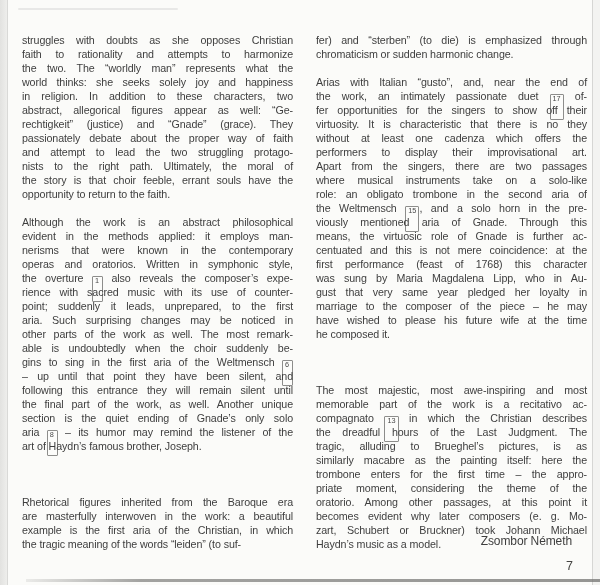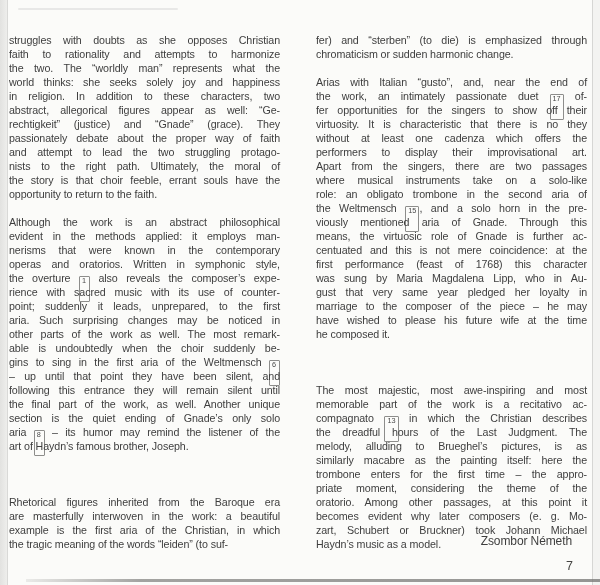--- a/index.html
+++ b/index.html
@@ -49,21 +49,21 @@
   }
   
   .text-column {
     position: absolute;
     top: 33px;
     width: 271px;
     color: #3e3e3e;
     font-size: 10.7px;
     letter-spacing: -0.1px;
   }
-  .col-left  { left: 9px; }
+  .col-left  { left: 22px; }
   .col-right { left: 316px; }
   .para { margin: 0 0 14px 0; }
   .para:last-child { margin-bottom: 0; margin-top: 42px; }
   .line {
     height: 14px;
     line-height: 14px;
     text-align: justify;
     text-align-last: justify;
   }
   .line.last { text-align-last: left; }
@@ -175,21 +175,21 @@
         <div class="line">gust that very same year pledged her loyalty in</div>
         <div class="line">marriage to the composer of the piece – he may</div>
         <div class="line">have wished to please his future wife at the time</div>
         <div class="line last">he composed it.</div>
       </div>
       <div class="para">
         <div class="line">The most majestic, most awe-inspiring and most</div>
         <div class="line">memorable part of the work is a recitativo ac-</div>
         <div class="line">compagnato <span class="trackbox">13</span> in which the Christian describes</div>
         <div class="line">the dreadful hours of the Last Judgment. The</div>
-        <div class="line">melody, alluding to Brueghel’s pictures, is as</div>
+        <div class="line">tragic, alluding to Brueghel’s pictures, is as</div>
         <div class="line">similarly macabre as the painting itself: here the</div>
         <div class="line">trombone enters for the first time – the appro-</div>
         <div class="line">priate moment, considering the theme of the</div>
         <div class="line">oratorio. Among other passages, at this point it</div>
         <div class="line">becomes evident why later composers (e. g. Mo-</div>
         <div class="line">zart, Schubert or Bruckner) took Johann Michael</div>
         <div class="line last">Haydn’s music as a model.</div>
       </div>
     </div>
 

